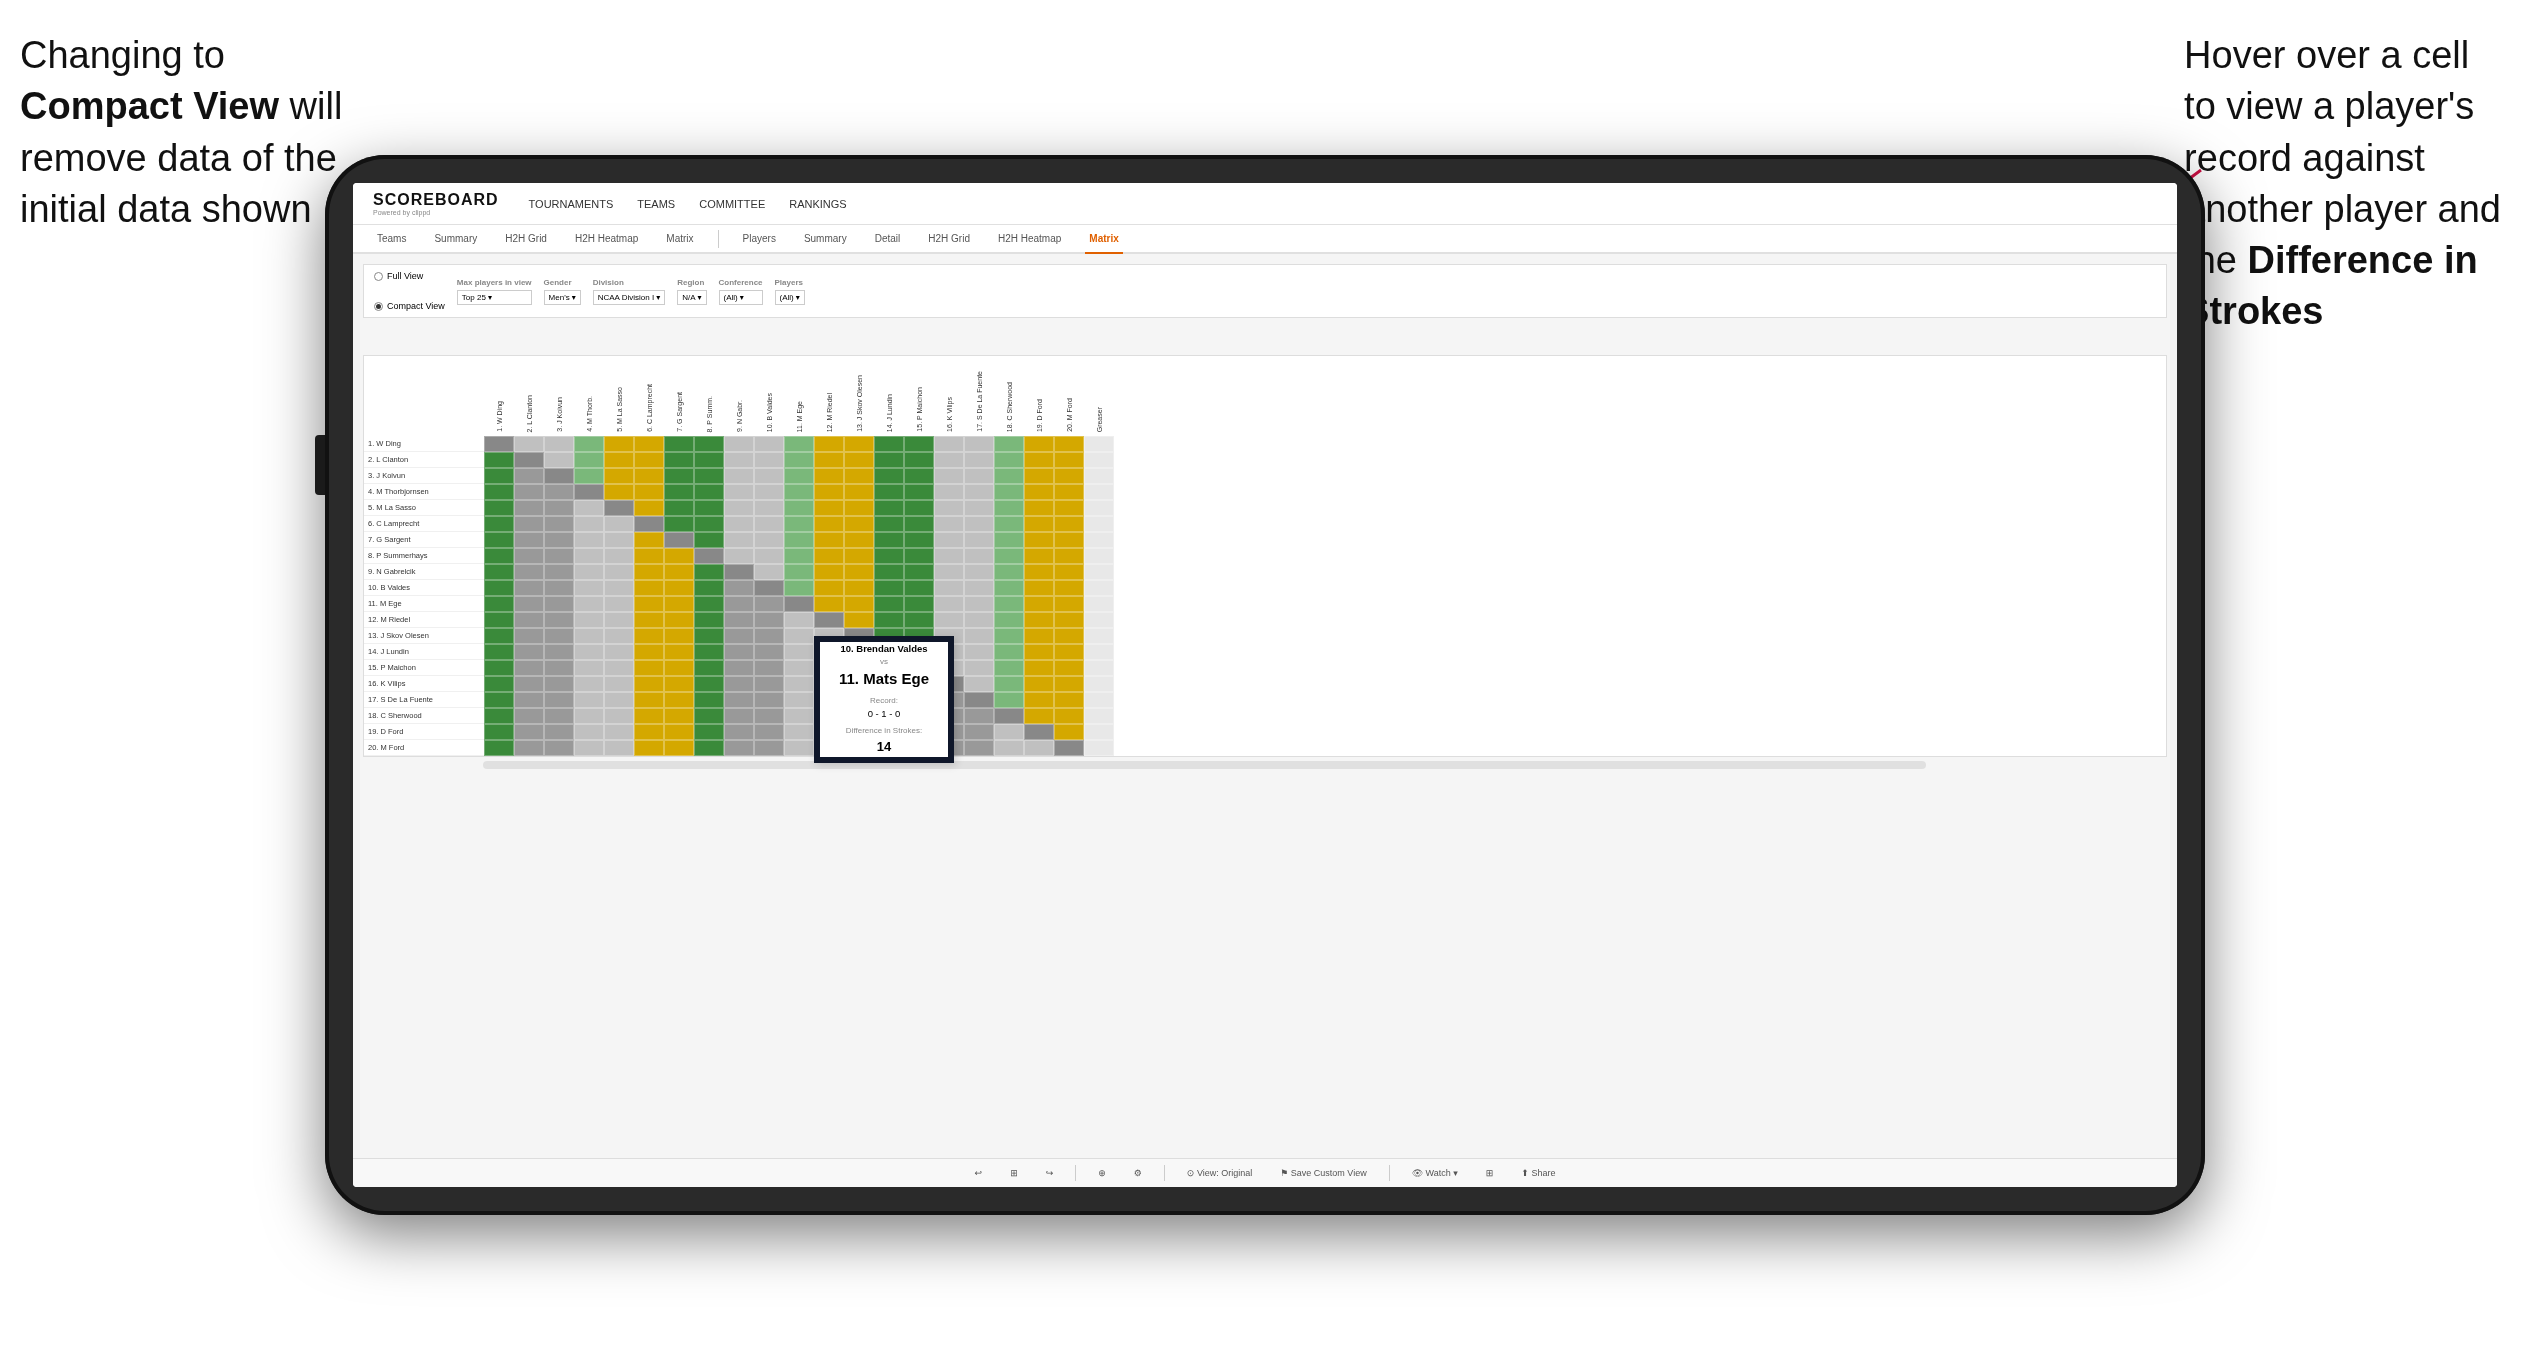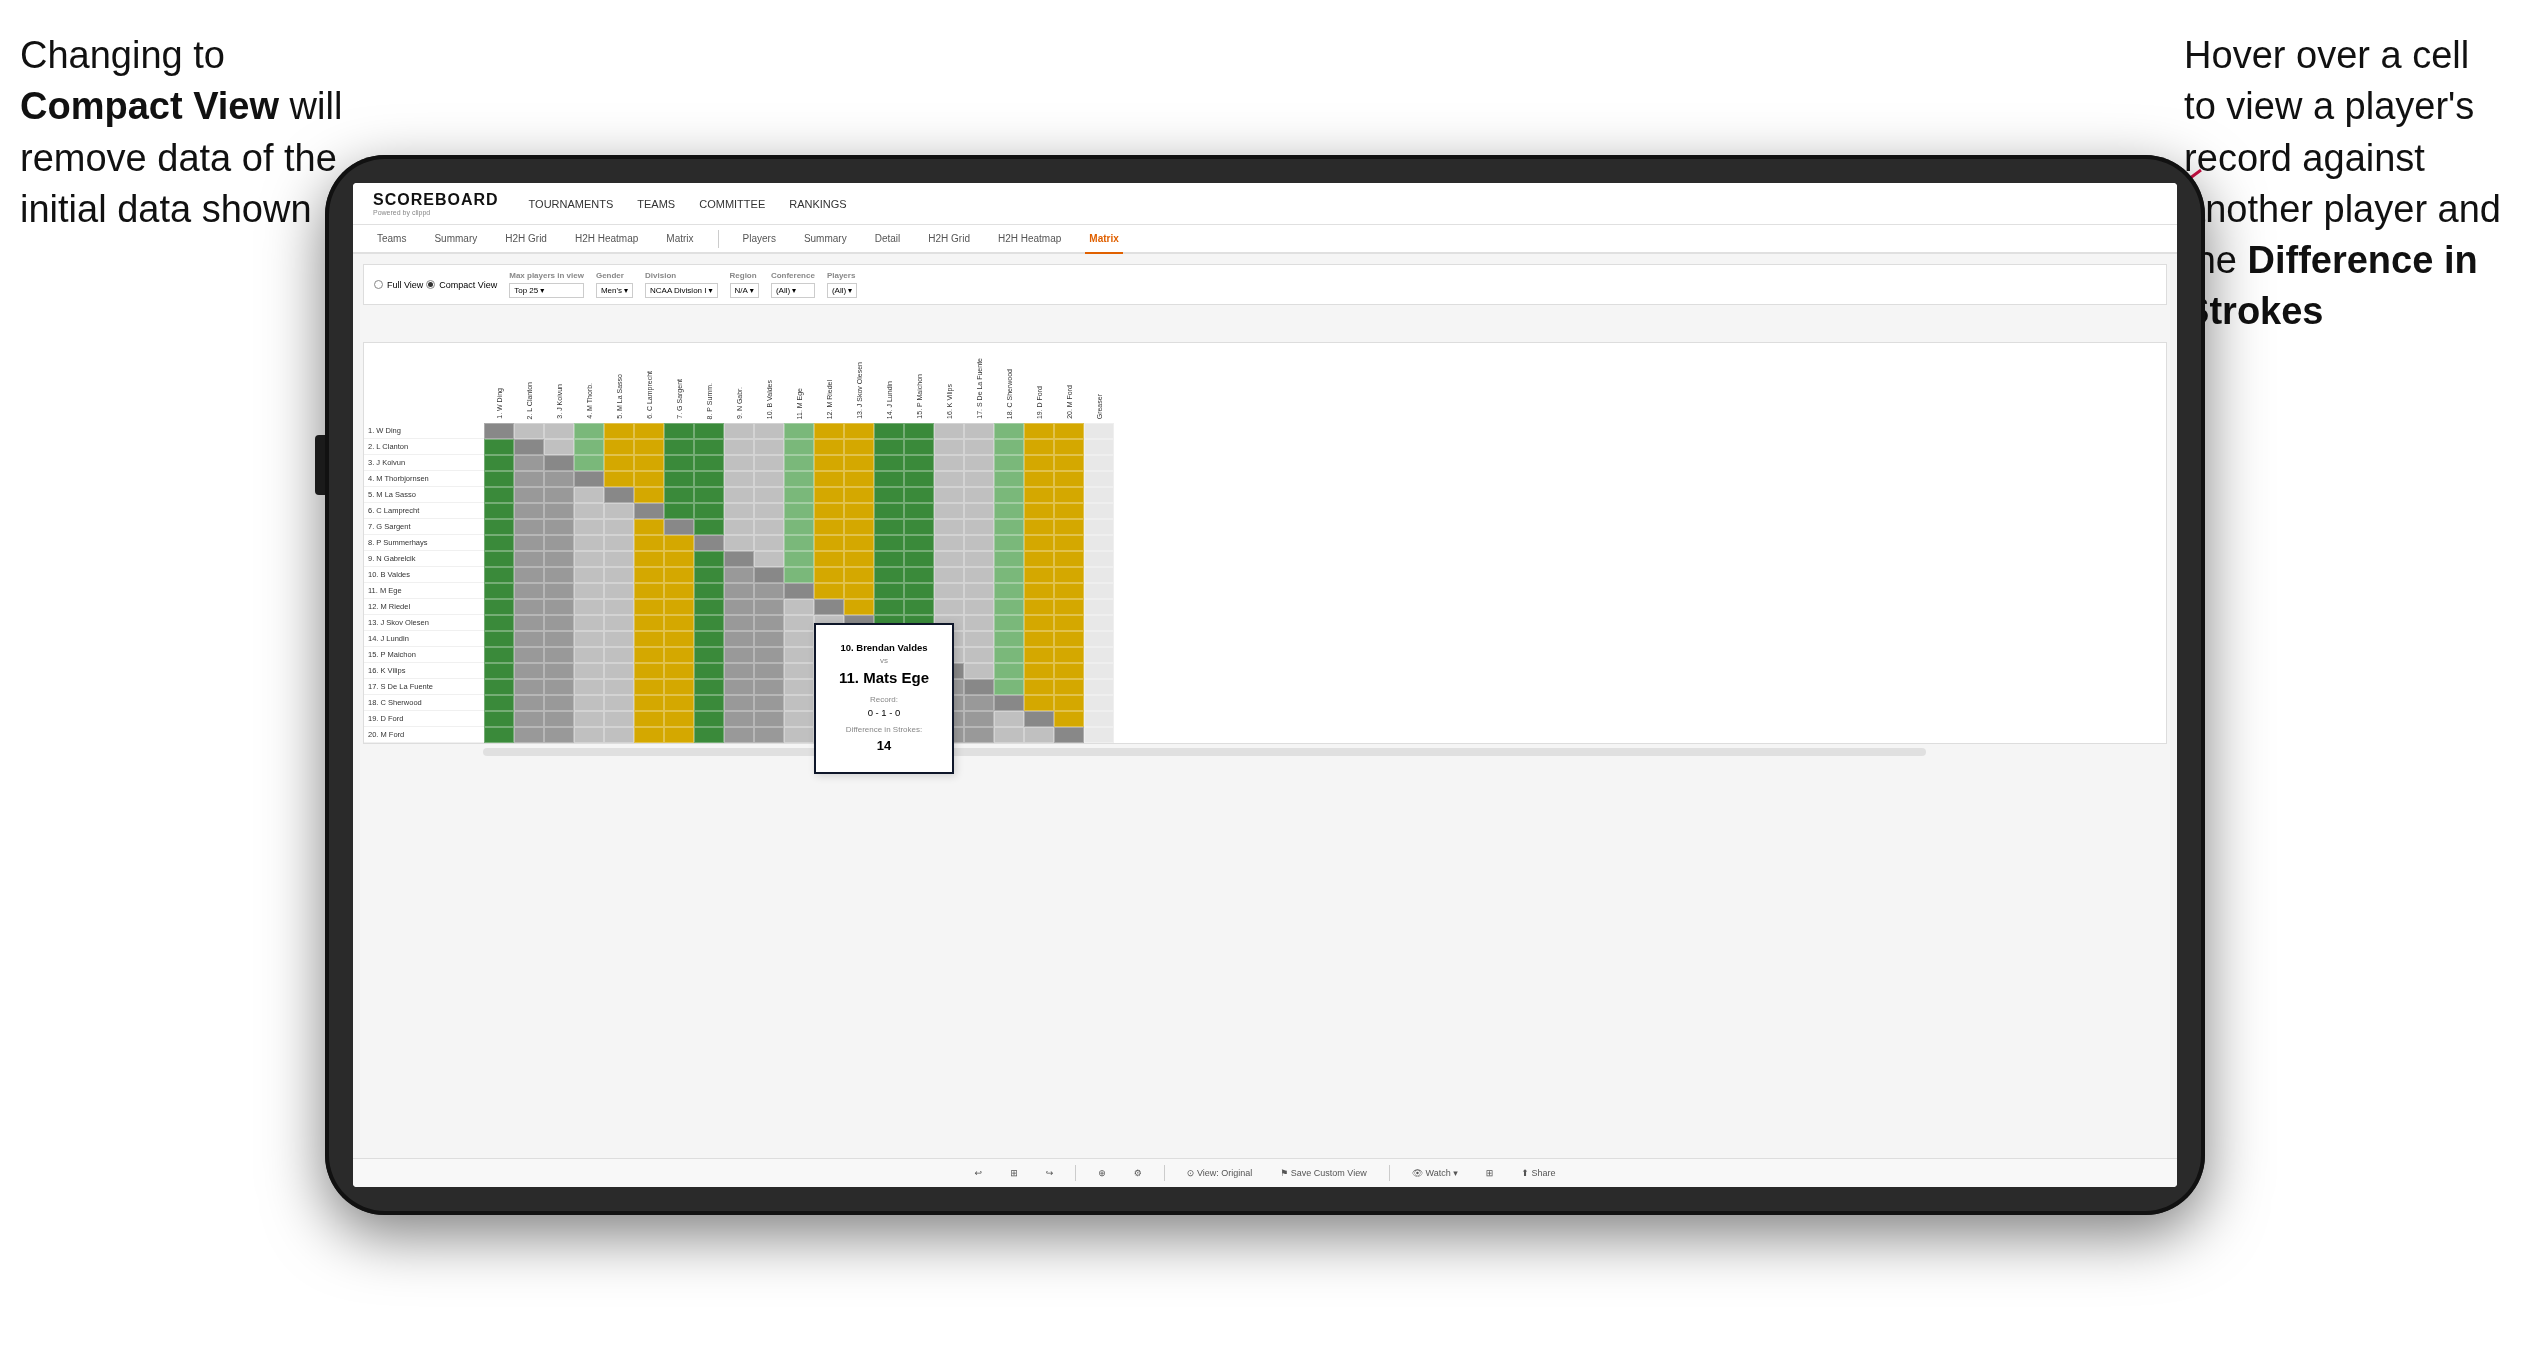--- a/index.html
+++ b/index.html
@@ -179,22 +179,22 @@
       align-items: center;
       gap: 12px;
       padding: 6px 10px;
       background: #fff;
       border: 1px solid #ddd;
       margin-bottom: 6px;
       font-size: 9px;
     }
     .radio-group {
       display: flex;
-      flex-direction: row;
-      gap: 3px;
+      flex-direction: column;
+      gap: 20px;
     }
     .radio-item {
       display: flex;
       align-items: center;
       gap: 4px;
       font-size: 9px;
     }
     .radio-dot {
       width: 9px; height: 9px;
       border-radius: 50%;
@@ -293,22 +293,22 @@
     .cell-dark-gray { background: #999999; }
     .cell-diagonal {
       background: linear-gradient(135deg, #888 50%, #888 50%);
     }
     .cell-empty { background: #e8e8e8; }
 
     
     .tooltip-box {
       position: absolute;
       background: #fff;
-      border: 2px solid #0f172a;
-      padding: 16px 12px;
+      border: 6px solid #0f172a;
+      padding: 0 12px;
       font-size: 9px;
       box-shadow: 2px 2px 8px rgba(0,0,0,0.15);
       text-align: center;
       line-height: 1.5;
       z-index: 10;
     }
     .tooltip-player1 { font-weight: 600; font-size: 9.5px; }
     .tooltip-vs { color: #888; font-size: 8px; }
     .tooltip-player2 { font-weight: 600; font-size: 15px; }
     .tooltip-record-label { color: #888; font-size: 8px; margin-top: 4px; }

